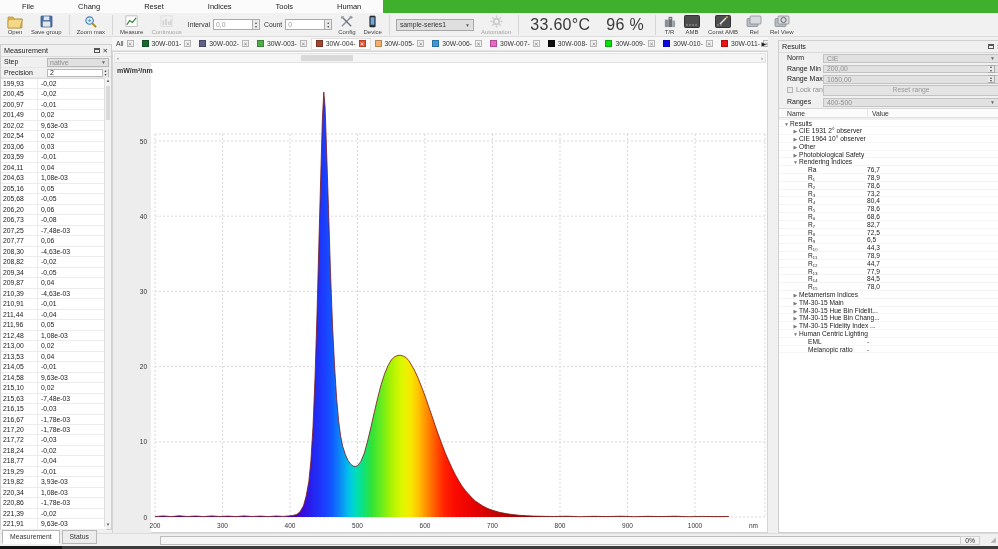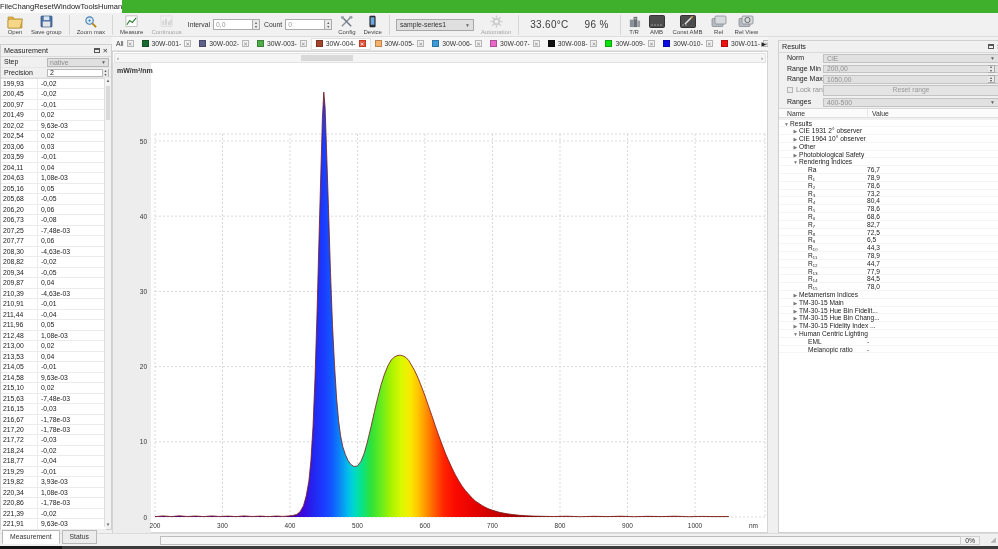--- a/index.html
+++ b/index.html
@@ -3,42 +3,42 @@
 <meta charset="utf-8">
 <style>
   * { margin:0; padding:0; box-sizing:border-box; }
   body { background:#888; }
   #app { position:relative; width:998px; height:549px; background:#f0f0f0;
          font-family:"Liberation Sans", sans-serif; overflow:hidden; color:#222;
          font-size:7px; }
   
   .menubar { position:absolute; top:0; left:0; right:0; height:13px; background:#fbfbfb;
              display:flex; align-items:stretch; }
-  .menu-item { padding:1px 0; font-size:7.5px; color:#222; line-height:11px; }
+  .menu-item { padding:1px 22px; font-size:7.5px; color:#222; line-height:11px; }
   .menu-green { flex:1; }
   
   .toolbar { position:absolute; top:13px; left:0; right:0; height:24px; background:#f1f1f1;
              border-bottom:1px solid #dcdcdc; display:flex; align-items:center; padding-left:3px; }
   .tbtn { display:flex; flex-direction:column; align-items:center; justify-content:flex-start;
           padding:0 4px; font-size:6px; color:#444; }
   .tbtn .ticon { height:14px; display:flex; align-items:center; }
   .tbtn.disabled { opacity:.45; filter:grayscale(1); }
   .tsep { width:1px; height:20px; background:#d6d6d6; margin:0 3px; }
   .tfield-wrap { display:flex; align-items:center; font-size:6.8px; color:#333; margin:0 2px; }
   .tfield { width:40px; height:11px; background:#fff; border:1px solid #ababab;
             color:#9a9a9a; font-size:6.8px; padding:0 2px; line-height:9px; margin-left:3px;
             display:flex; align-items:center; }
   .spin { display:inline-flex; flex-direction:column; justify-content:center; width:7px; height:11px;
           border:1px solid #ababab; border-left:none; background:#e9e9e9; font-size:4px;
           line-height:3.4px; color:#555; text-align:center; }
   .tselect { width:78px; height:12px; background:#dfdfdf; border:1px solid #a8a8a8; color:#333;
              font-size:6.8px; display:flex; align-items:center; justify-content:space-between;
              padding:0 3px; margin:0 3px; }
   .caret { font-size:5px; color:#666; }
-  .treadout { font-size:10px; color:#3a3a3a; padding:0 8px; letter-spacing:.3px; }
+  .treadout { font-size:16px; color:#3a3a3a; padding:0 8px; letter-spacing:.3px; }
   
   .seriesbar { position:absolute; left:112px; top:37px; width:656px; height:14px; background:#f6f6f6;
                display:flex; align-items:center; overflow:hidden; font-size:6.8px; color:#333;
                border-bottom:1px solid #e4e4e4; }
   .series-item { display:flex; align-items:center; padding:1px 4px; white-space:nowrap; height:12px; }
   .series-item.active { background:#fff; border:1px solid #e0e0e0; }
   .swatch { width:7px; height:7px; margin-right:3px; border:1px solid rgba(0,0,0,.25); }
   .cb { width:7px; height:7px; border:1px solid #b5b5b5; background:#f2f2f2; color:#8a8a8a;
         font-size:5.5px; line-height:6px; text-align:center; margin-left:3px; }
   .cb.red { background:#e2543c; border-color:#c23a24; color:#fff; }
@@ -120,21 +120,21 @@
 </style>
 </head>
 <body>
 
 <div id="app">
 
   <div class="menubar" id="menubar">
       <span class="menu-item">File</span>
       <span class="menu-item">Chang</span>
       <span class="menu-item">Reset</span>
-      <span class="menu-item">Window</span>
+      <span class="menu-item">Indices</span>
       <span class="menu-item">Tools</span>
       <span class="menu-item">Human</span>
       <span class="menu-green" style="background: rgb(62, 176, 44);"></span>
     </div>
 
   <div class="toolbar" id="toolbar">
       <div class="tbtn">
         <span class="ticon">
           <svg width="16" height="14" viewBox="0 0 16 14">
             <path d="M1 2h5l1.5 2H15v9H1z" fill="#e8b64c" stroke="#a8801c" stroke-width=".6"></path>

